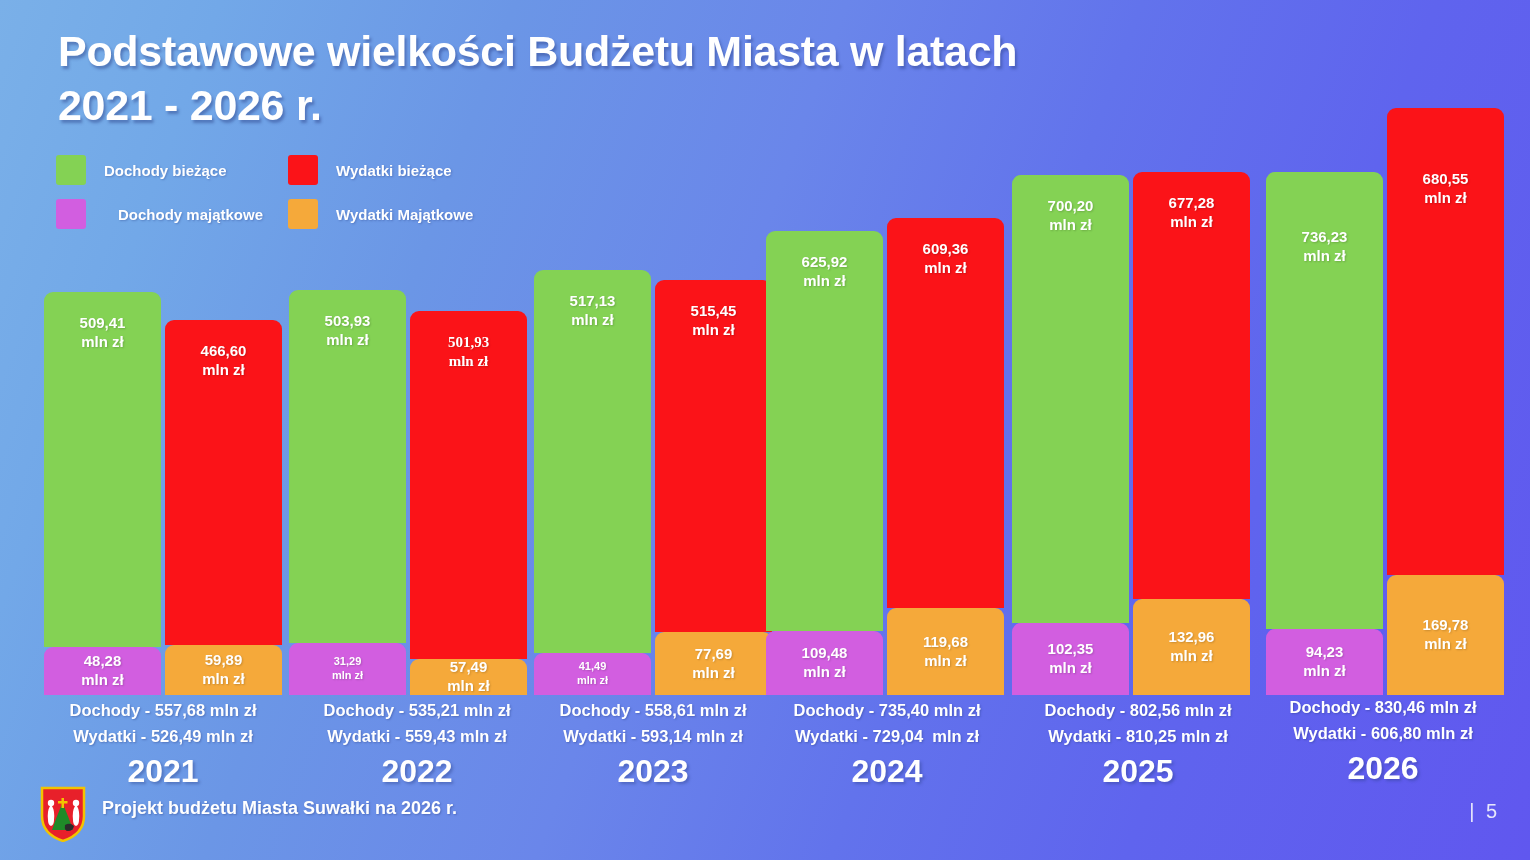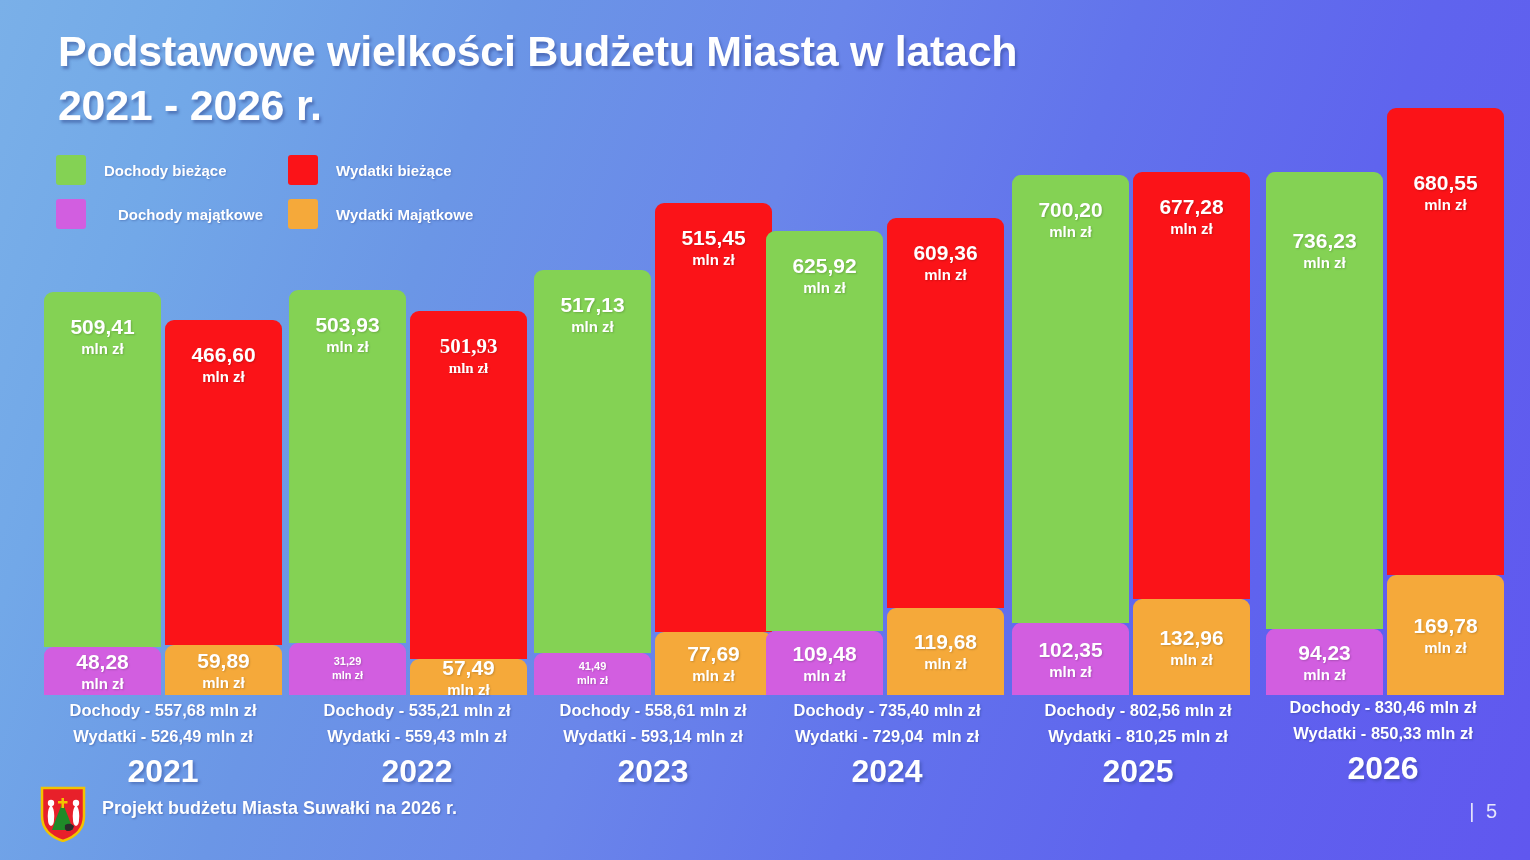--- a/index.html
+++ b/index.html
@@ -91,21 +91,21 @@
     align-items: center;
     justify-content: center;
     color: #ffffff;
     font-weight: bold;
     line-height: 1.25;
     text-align: center;
     text-shadow: 1px 1px 2px rgba(0,0,0,0.18);
   }
   .seg.top { border-radius: 9px 9px 0 0; }
   .seg.bottom { border-radius: 9px 9px 0 0; }
-  .seg .val { font-size: 21px; }
+  .seg .val { font-size: 15px; }
   .seg .unit { font-size: 15px; }
   .seg.small .val, .seg.small .unit { font-size: 11px; }
   .seg-text-top {
     position: absolute;
     left: 0; right: 0;
     top: 22px;
     text-align: center;
   }
   .green { background: #84d254; }
   .red   { background: #fb1318; }
@@ -250,21 +250,21 @@
               <div class="val">517,13</div>
               <div class="unit">mln zł</div>
             </div>
           </div>
           <div class="seg bottom purple small" style="height:42px;justify-content:center;">
             <div class="val">41,49</div>
             <div class="unit">mln zł</div>
           </div>
         </div>
         <div class="bar">
-          <div class="seg top red" style="height:429px;">
+          <div class="seg top red" style="height:352px;">
             <div class="seg-text-top">
               <div class="val">515,45</div>
               <div class="unit">mln zł</div>
             </div>
           </div>
           <div class="seg bottom orange" style="height:63px;">
             <div class="val">77,69</div>
             <div class="unit">mln zł</div>
           </div>
         </div>
@@ -379,21 +379,21 @@
     <div class="line">Wydatki - 729,04  mln zł</div>
     <div class="year">2024</div>
   </div>
   <div class="caption" style="left:1013px; top:698px;">
     <div class="line">Dochody - 802,56 mln zł</div>
     <div class="line">Wydatki - 810,25 mln zł</div>
     <div class="year">2025</div>
   </div>
   <div class="caption" style="left:1258px; top:695px;">
     <div class="line">Dochody - 830,46 mln zł</div>
-    <div class="line">Wydatki - 850,33 mln zł</div>
+    <div class="line">Wydatki - 606,80 mln zł</div>
     <div class="year">2026</div>
   </div>
 
   <svg class="crest" viewBox="0 0 46 56">
     <path d="M2 2 H44 V30 Q44 48 23 55 Q2 48 2 30 Z" fill="#e8202a" stroke="#f2c400" stroke-width="2.5"></path>
     <path d="M22 18 Q16 32 12 44 H33 Q29 32 23 18 Z" fill="#1f8a28"></path>
     <rect x="21.5" y="12" width="2.5" height="10" fill="#f2c400"></rect>
     <rect x="18" y="15" width="9.5" height="2.5" fill="#f2c400"></rect>
     <path d="M10 20 q-3 5 -2 14 q0 5 3 6 q3 -1 3 -6 q1 -9 -2 -14 z" fill="#ffffff"></path>
     <circle cx="11" cy="17" r="3.2" fill="#ffffff"></circle>

